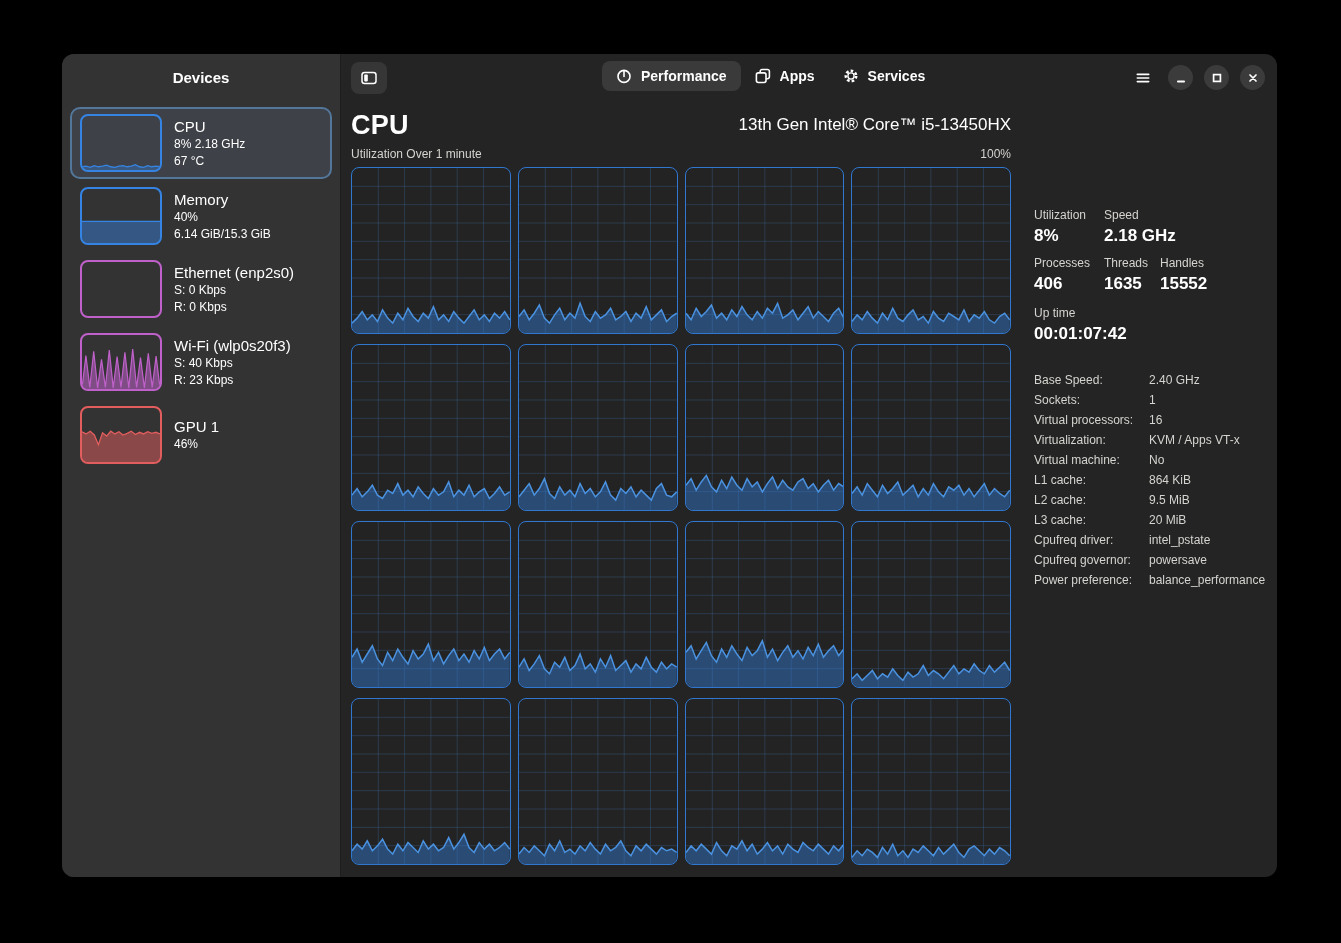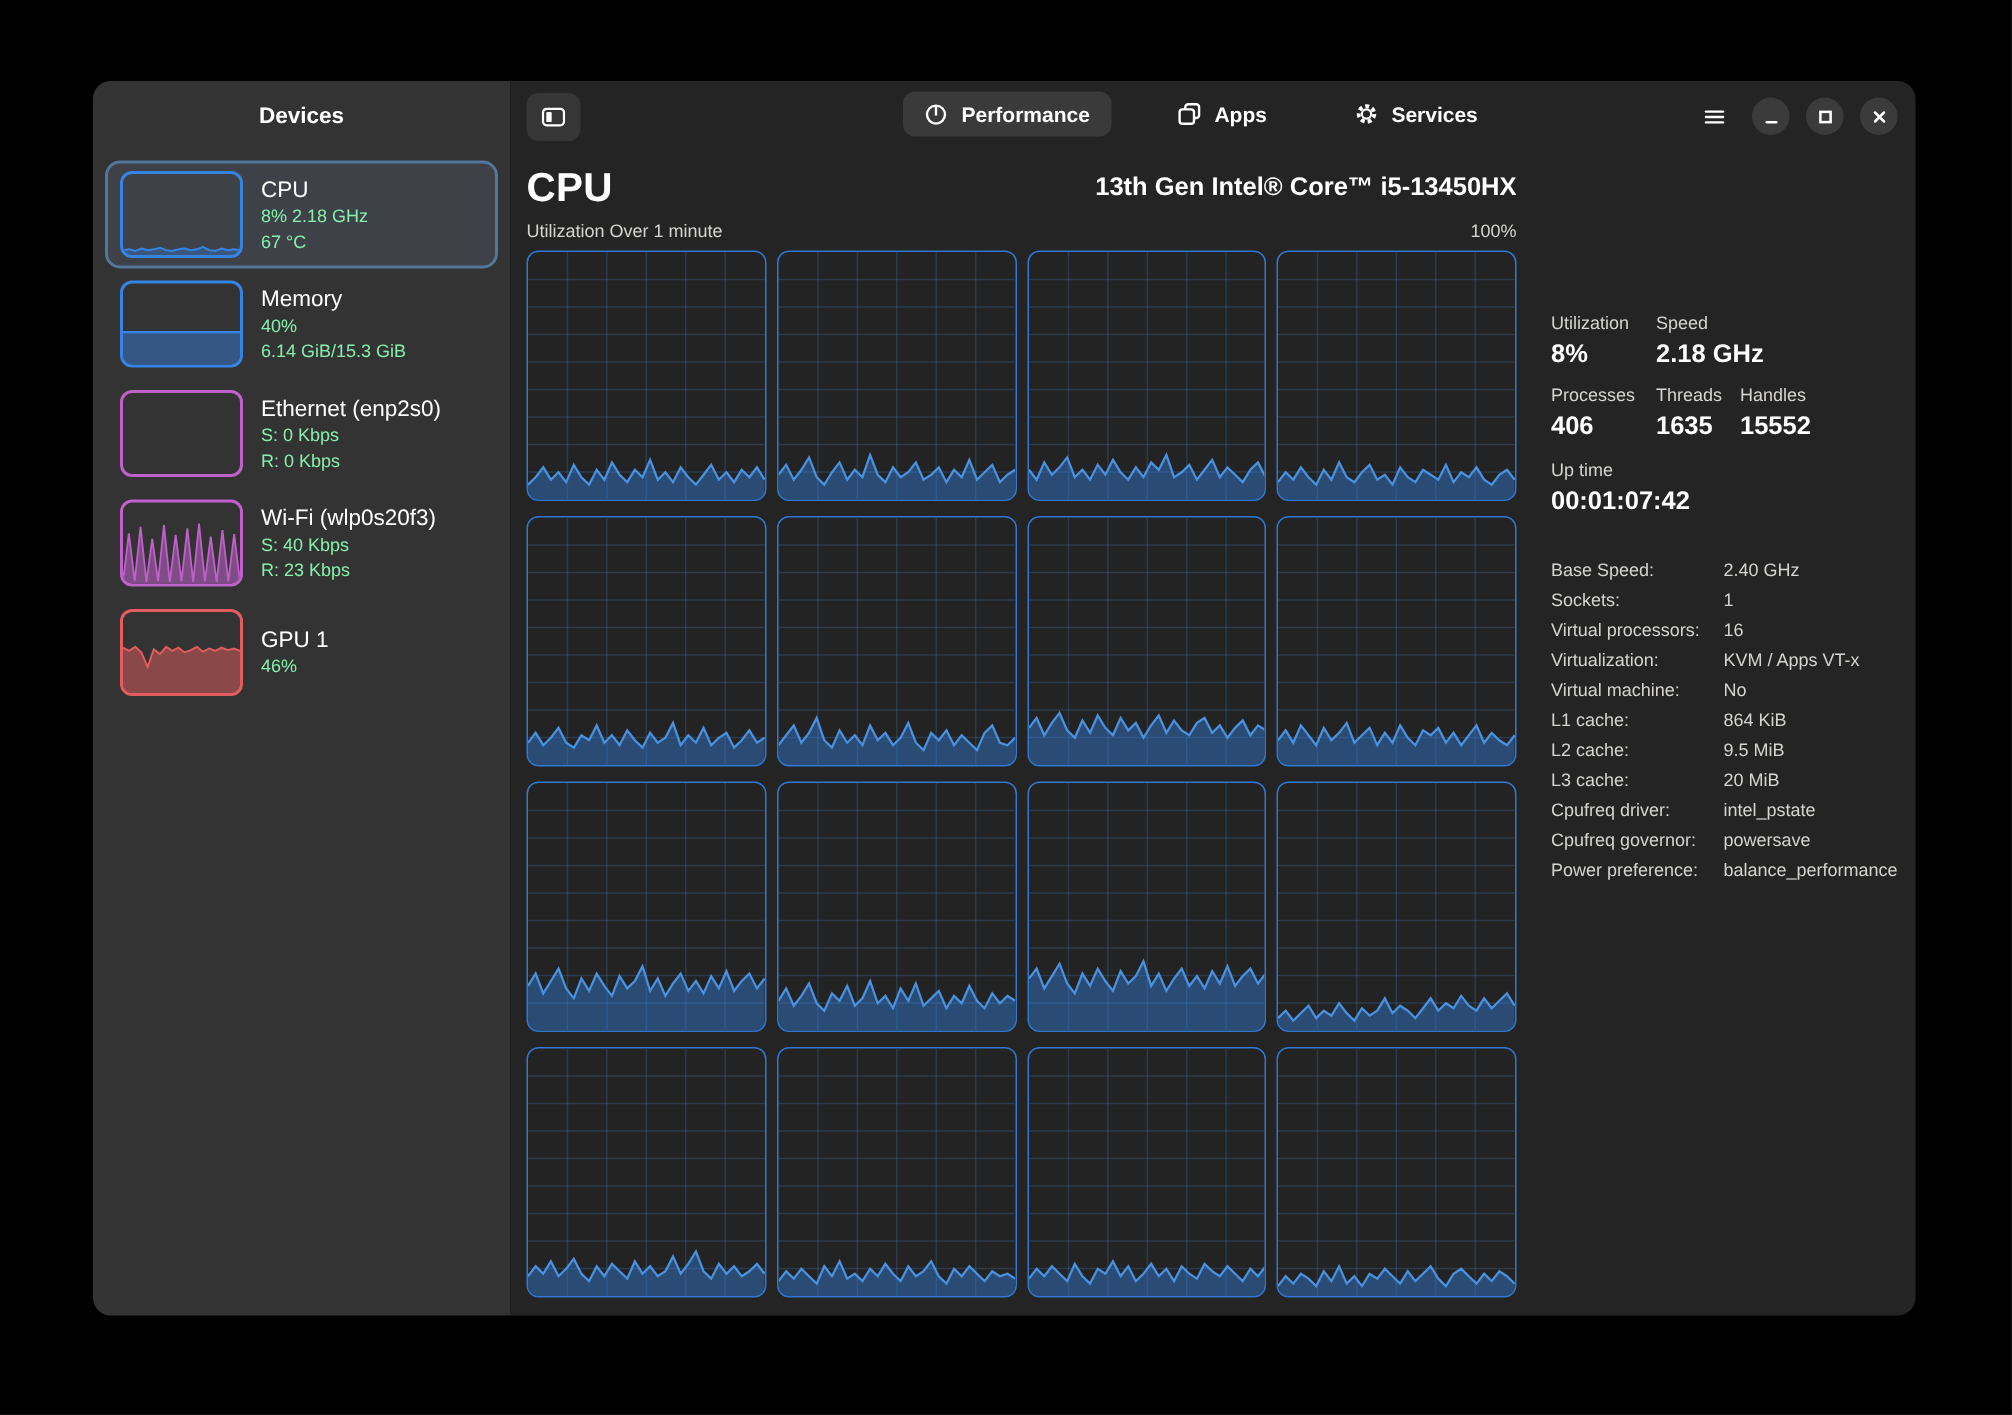--- a/index.html
+++ b/index.html
@@ -19,41 +19,41 @@
   .sidebar-title{color:#fff;font-weight:700;font-size:15px;}
   .device-list{padding:6px 8px;display:flex;flex-direction:column;gap:1px;}
   .device-item{display:flex;align-items:center;gap:12px;padding:5px 8px;
     border-radius:10px;border:2px solid transparent;}
   .device-item.selected{background:#3e4147;border-color:#53769b;}
   .thumb{width:78px;height:54px;border:2px solid #888;border-radius:8px;overflow:hidden;
     position:relative;flex-shrink:0;}
   .thumb svg,.core-cell svg{position:absolute;inset:0;width:100%;height:100%;display:block;}
   .device-text{min-width:0;}
   .device-title{font-size:15px;color:#fff;line-height:19px;}
-  .device-sub{font-size:12px;color:#86efac;line-height:17px;white-space:nowrap;}
+  .device-sub{font-size:12px;color:#ffffff;line-height:17px;white-space:nowrap;}
   .device-sub:empty{display:none;}
   
   .main{flex:1;display:flex;flex-direction:column;position:relative;}
   .main-header{height:47px;display:flex;align-items:center;padding:0 12px 0 10px;position:relative;flex-shrink:0;}
   .toggle-btn{width:36px;height:32px;background:#363636;border-radius:8px;
     display:flex;align-items:center;justify-content:center;cursor:pointer;}
-  .tabs{position:absolute;left:261px;top:7px;display:flex;gap:30px;align-items:center;justify-content:center;}
+  .tabs{position:absolute;left:261px;top:7px;display:flex;align-items:center;justify-content:center;}
   .tab{display:flex;align-items:center;gap:9px;padding:7px 14px;border-radius:8px;
     color:#fff;font-weight:700;font-size:14px;cursor:pointer;white-space:nowrap;}
   .tab.selected{background:#3a3a3a;}
   .win-controls{margin-left:auto;display:flex;align-items:center;gap:11px;}
   .menu-btn{width:28px;height:28px;display:flex;align-items:center;justify-content:center;cursor:pointer;}
   .circle-btn{width:25px;height:25px;border-radius:50%;background:#3b3b3b;
     display:flex;align-items:center;justify-content:center;cursor:pointer;}
   
   .content{flex:1;padding:0 10px;position:relative;}
   .graph-col{width:660px;}
   .title-row{display:flex;justify-content:space-between;align-items:center;height:40px;margin-top:4px;}
   .page-title{font-size:27px;font-weight:700;color:#fff;letter-spacing:.2px;}
-  .page-subtitle{font-size:17px;font-weight:700;color:#fff;}
+  .page-subtitle{font-size:17px;font-weight:400;color:#fff;}
   .axis-row{display:flex;justify-content:space-between;font-size:12px;color:#d5d4d0;
     height:18px;align-items:center;margin-bottom:4px;gap:18px;}
   .core-grid{display:grid;grid-template-columns:repeat(4,1fr);grid-auto-rows:167px;gap:10px 7px;width:660px;}
   .core-cell{border:1.5px solid #3077d0;border-radius:8px;overflow:hidden;position:relative;background:#232323;}
   
   .side-panel{position:absolute;left:693px;top:106px;width:236px;}
   .stat-grid{display:grid;grid-template-columns:70px 56px auto;}
   .stat-label{font-size:12px;color:#d5d4d0;line-height:16px;}
   .stat-value{font-size:17px;font-weight:700;color:#fff;line-height:22px;padding:2px 0 8px 0;}
   .span2{grid-column:2 / span 2;}

